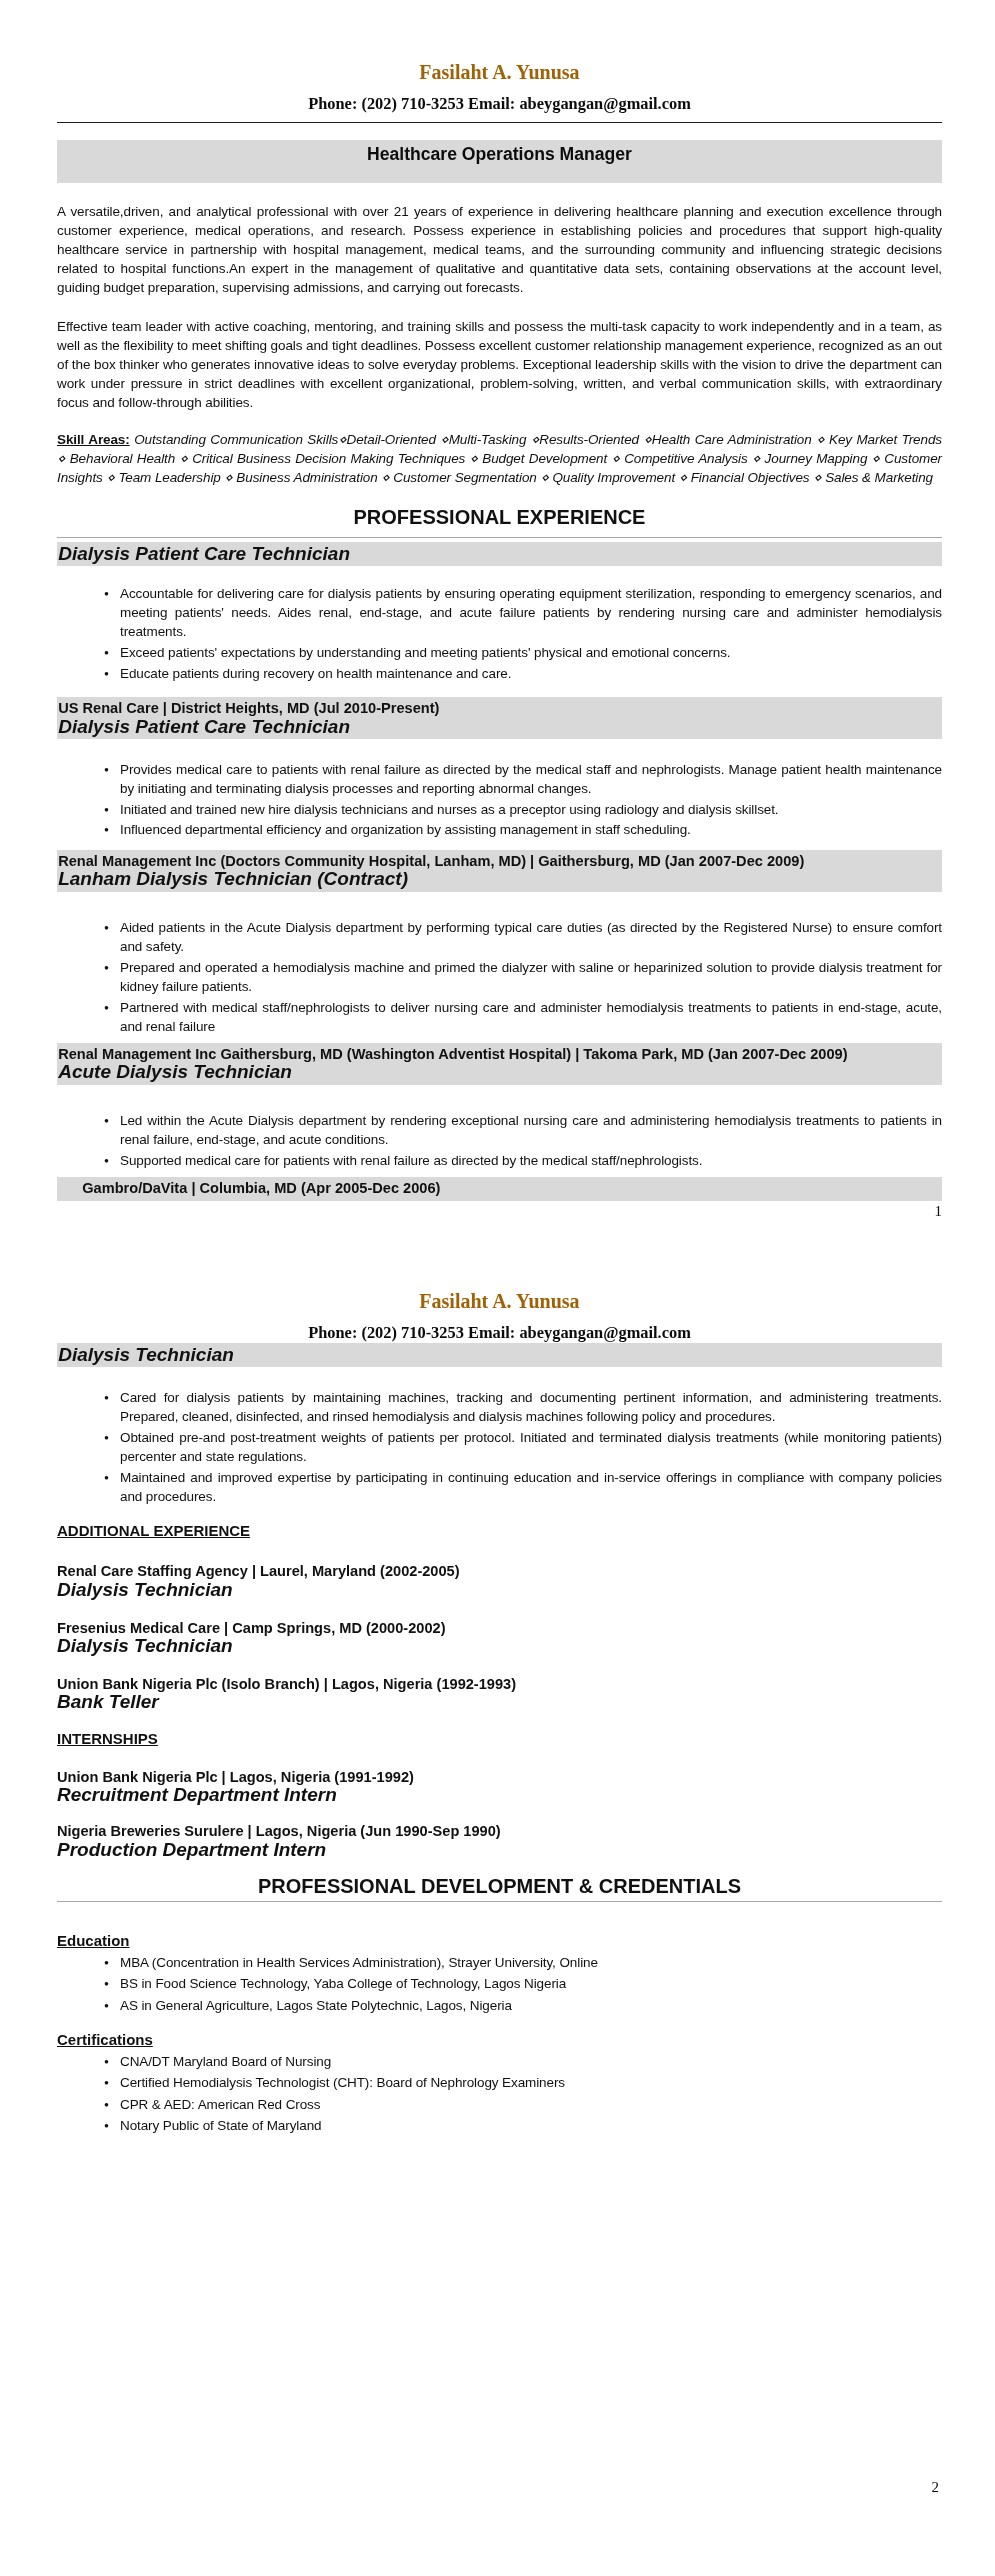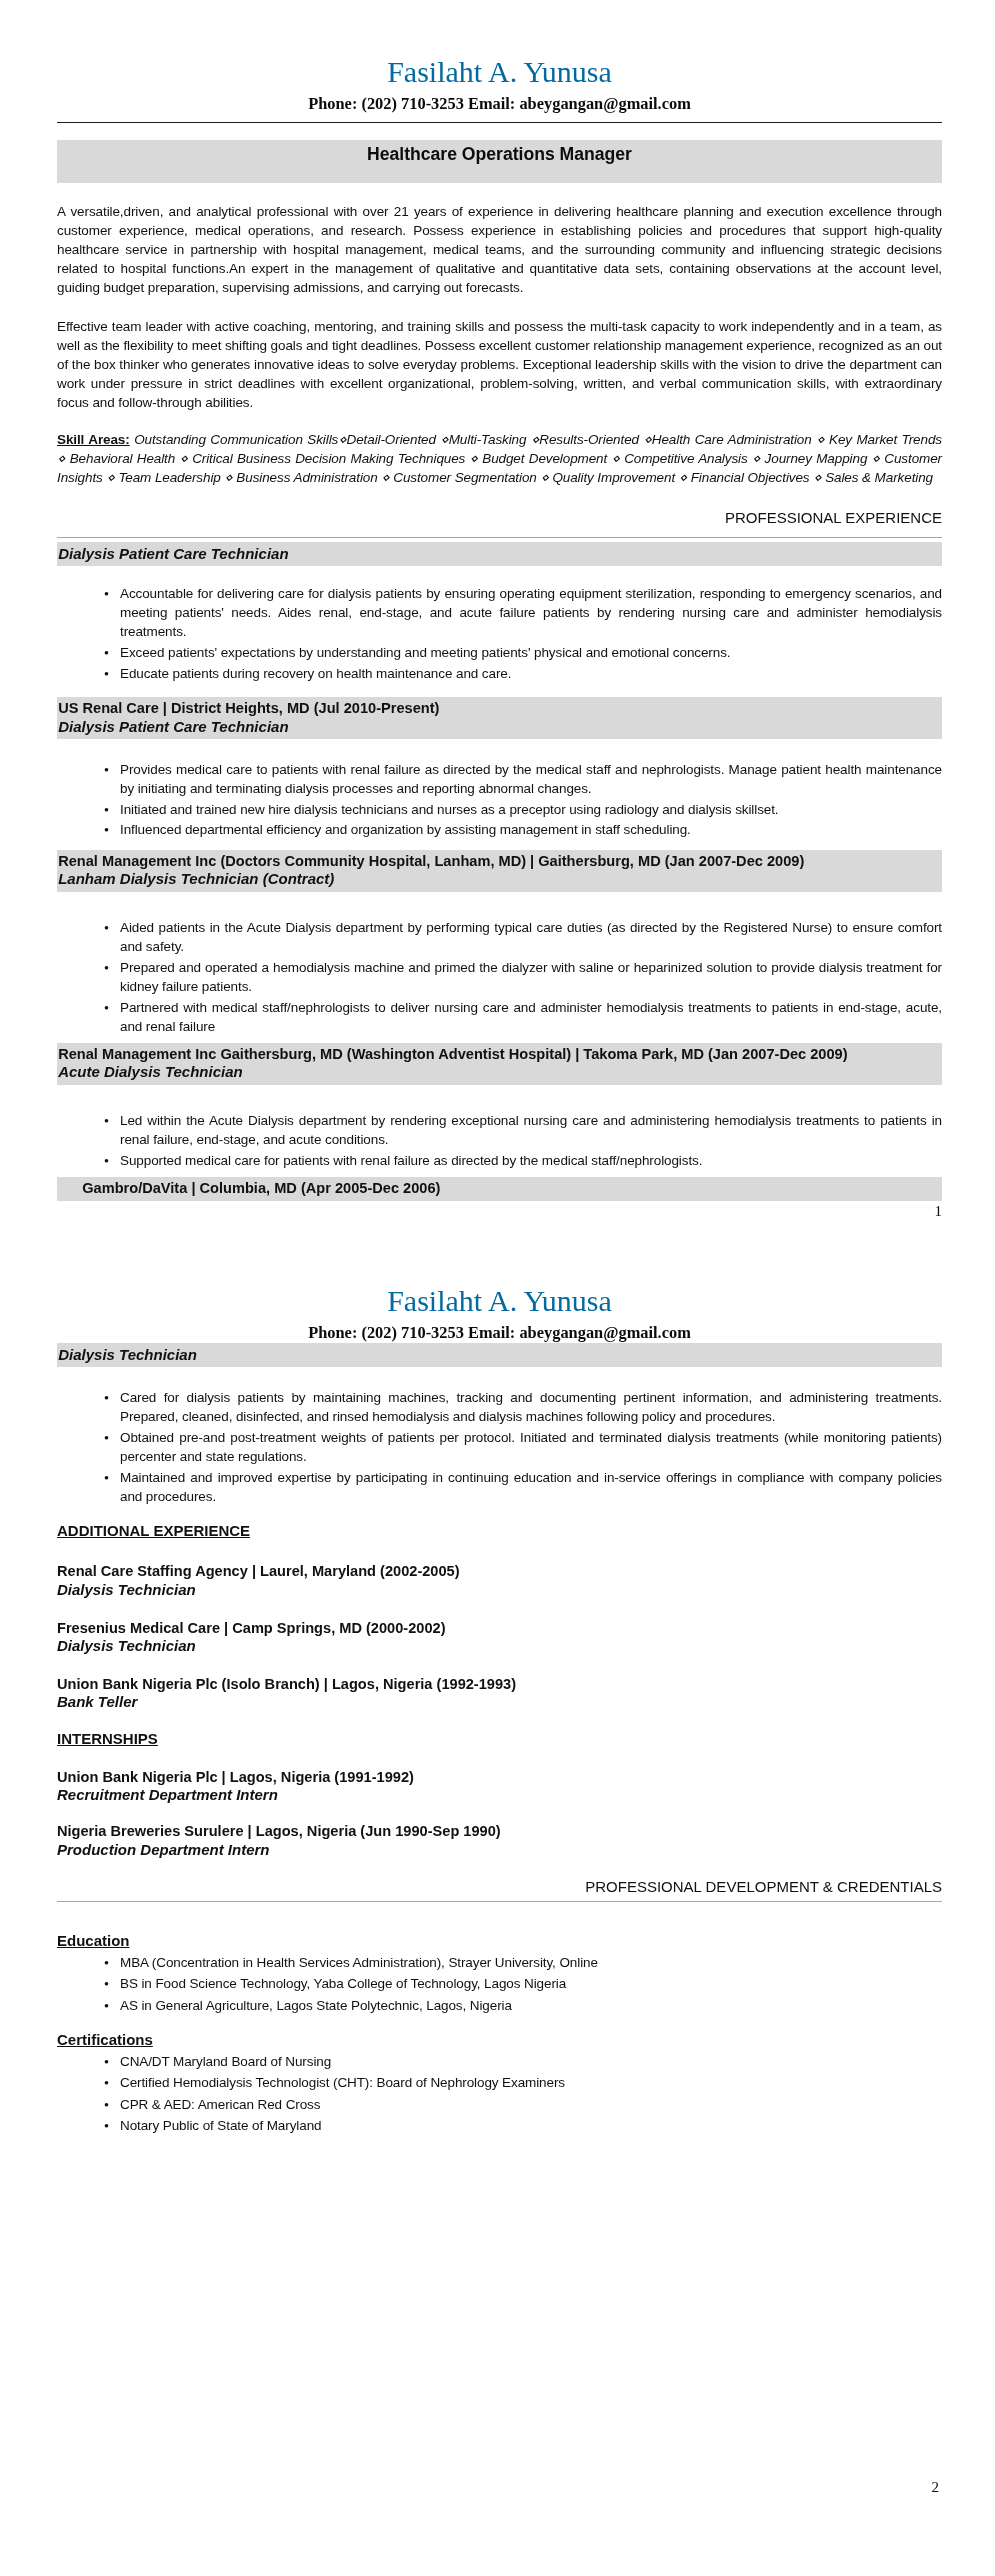--- a/index.html
+++ b/index.html
@@ -11,23 +11,23 @@
     font-family:"Liberation Sans", sans-serif;
     overflow:hidden;
   }
   .content { padding:0 53px 0 57px; }
 
   
   .doc-name {
     margin:54px 0 0 0;
     text-align:center;
     font-family:"Liberation Serif", serif;
-    font-weight:normal;
-    font-size:30px; line-height:36px;
-    color:#0369a1;
+    font-weight:bold;
+    font-size:20px; line-height:36px;
+    color:#a16207;
   }
   .doc-contact {
     margin-top:4.7px;
     text-align:center;
     font-family:"Liberation Serif", serif;
     font-weight:bold;
     font-size:16.4px; line-height:17.6px;
     color:#0c0c0c;
   }
   .header-rule { margin-top:9.4px; border-top:1.8px solid #1c1c1c; }
@@ -45,32 +45,32 @@
     margin:19px 0 0 0;
     text-align:justify;
     font-size:13.5px; line-height:19px;
     letter-spacing:-0.1px;
   }
   .skills-label { font-weight:bold; text-decoration:underline; }
   .skills-text { font-style:italic; }
 
   .center-heading {
     margin:22px 0 0 0;
-    text-align:right;
-    font-weight:normal;
-    font-size:15px; line-height:17.6px;
+    text-align:center;
+    font-weight:bold;
+    font-size:20px; line-height:17.6px;
   }
   .section-rule { margin-top:10px; border-top:1.8px solid #a6a6a6; }
 
   .job-bar {
     background:#d9d9d9;
     padding:2.9px 5.9px 4.1px 1.2px;
   }
   .job-company { font-weight:bold; font-size:14.6px; line-height:17.6px; }
-  .job-title   { font-weight:bold; font-style:italic; font-size:15px; line-height:17.6px; }
+  .job-title   { font-weight:bold; font-style:italic; font-size:19px; line-height:17.6px; }
   .single .job-company { line-height:17.6px;padding-left:24px; }
 
   .bullets { list-style:none; margin:17.6px 0 0 0; padding:0; }
   .bullets li { display:flex; margin-top:1.8px; }
   .bullets li:first-child { margin-top:0; }
   .bm {
     flex:0 0 27px; margin-left:36px;
     text-align:center;
     font-size:8.2px; line-height:19px;
   }

